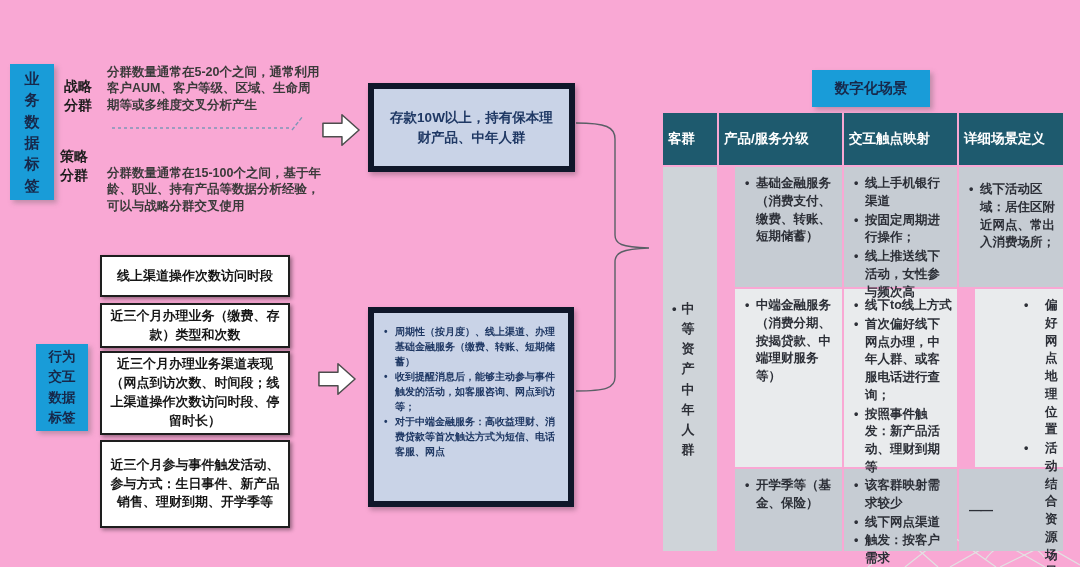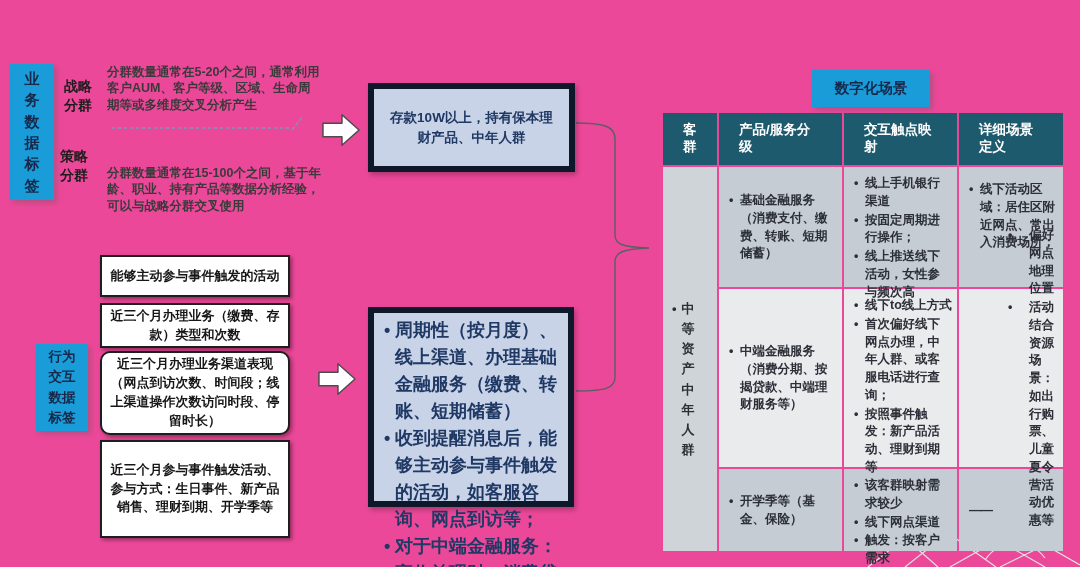--- a/index.html
+++ b/index.html
@@ -1,18 +1,18 @@
 <!DOCTYPE html>
 <html><head>
 <meta charset="utf-8">
 <style>
   * { margin:0; padding:0; box-sizing:border-box; }
   html,body { background:#fff; }
   body { font-family:"Liberation Sans","DejaVu Sans",sans-serif; }
-  #canvas { position:relative; width:1080px; height:567px; background:#ec4899; overflow:hidden; }
+  #canvas { position:relative; width:1080px; height:567px; background:#f9a8d4; overflow:hidden; }
 
   .abs { position:absolute; }
 
   
   .blue-tag {
     background:#199CD8; color:#17284A; font-weight:700;
     display:flex; align-items:center; justify-content:center;
     box-shadow:3px 3px 5px rgba(90,90,90,.35);
     text-align:center;
   }
@@ -32,59 +32,59 @@
   .d-tactic   { left:107px; top:137px; width:218px;margin-top:28px; }
 
   
   .bluebox {
     background:#C9D3E7; border:6px solid #0f172a; color:#1F3864; font-weight:700;
     box-shadow:2px 3px 5px rgba(0,0,0,.25);
   }
   .bluebox1 { left:368px; top:83px; width:207px; height:89px;
     display:flex; align-items:center; justify-content:center; text-align:center;
     font-size:13.5px; line-height:1.45; padding:0 14px; }
-  .bluebox2 { left:368px; top:307px; width:206px; height:200px; padding:4px 8px 8px 6px;
-    font-size:18px; line-height:1.5; }
+  .bluebox2 { left:368px; top:307px; width:206px; height:200px; padding:11px 8px 8px 6px;
+    font-size:10px; line-height:1.5; }
 
   .bullet { position:relative; padding-left:15px; }
   .bullet::before { content:"•"; position:absolute; left:4px; top:0; }
 
   
   .wbox {
     left:100px; width:190px; background:#fff; border:2.5px solid #1e1e1e;
     box-shadow:2px 2px 4px rgba(0,0,0,.4);
     display:flex; align-items:center; justify-content:center; text-align:center;
     font-size:13px; font-weight:700; color:#161616; line-height:1.45; padding:3px 7px;
   }
   .wboxA { top:255px; height:42px; }
   .wboxB { top:303px; height:45px; }
-  .wboxC { top:351px; height:84px;border-radius:10px; }
-  .wboxD { top:440px; height:98px; }
+  .wboxC { top:351px; height:84px; }
+  .wboxD { top:440px; height:88px; }
 
   .arrow-icon { width:38px; height:36px; }
   .arrow1 { left:322px; top:112px; }
   .arrow2 { left:318px; top:361px; }
 
   .title-box { left:812px; top:50px; width:118px; height:37px; font-size:14.5px;margin-top:20px; }
 
   
   .dtable {
     left:663px; top:113px; width:400px;
     display:grid;
     grid-template-columns:54px 123px 113px 104px;
     grid-template-rows:52px 120px 178px 82px;
     gap:2px;
   }
   .th { background:#1E5A6E; color:#fff; font-size:13.5px; font-weight:700;
-        display:flex; align-items:center; padding:4px 20px; line-height:1.25; }
+        display:flex; align-items:center; padding:4px 5px; line-height:1.25; }
   .td { font-size:12.5px; font-weight:700; color:#2c2f37; line-height:1.42; padding:8px 5px 6px 6px; }
   .bg-dark  { background:#C6CCD3; }
   .bg-light { background:#E9EBED; }
   .bg-col1  { background:#CFD4D9; }
-  .v-center { display:flex; flex-direction:column; justify-content:center; }
+  .v-center { display:flex; flex-direction:column; justify-content:flex-start;margin-left:16px; }
   .cell-group { grid-column:1; grid-row:2/5; padding-top:132px; display:flex; gap:5px; padding-left:9px; }
   .cell-group .dot { font-size:13px; font-weight:700; color:#2c2f37; line-height:1.55; }
   .cell-group .vstack { width:15px; font-size:13px; font-weight:700; color:#2c2f37; line-height:1.55; }
   .td .bullet { margin-bottom:1px; }
   .indent-wide { padding-left:27px; }
   .indent-wide::before { left:6px; }
   .dash-cell { display:flex; align-items:center; padding-left:10px; letter-spacing:-1px; }
 </style>
 </head>
 <body>
@@ -107,21 +107,21 @@
   <div class="abs blue-tag vlabel1">
     <div class="vstack">业务数据标签</div>
   </div>
 
   <div class="abs group-label g-strategy">战略分群</div>
   <div class="abs desc d-strategy">分群数量通常在5-20个之间，通常利用客户AUM、客户等级、区域、生命周期等或多维度交叉分析产生</div>
 
   <div class="abs group-label g-tactic">策略分群</div>
   <div class="abs desc d-tactic">分群数量通常在15-100个之间，基于年龄、职业、持有产品等数据分析经验，可以与战略分群交叉使用</div>
 
-  <div class="abs wbox wboxA">能够主动参与事件触发的活动</div>
+  <div class="abs wbox wboxA">线上渠道操作次数访问时段</div>
   <div class="abs wbox wboxB">近三个月办理业务（缴费、存款）类型和次数</div>
   <div class="abs wbox wboxC">近三个月办理业务渠道表现（网点到访次数、时间段；线上渠道操作次数访问时段、停留时长）</div>
   <div class="abs wbox wboxD">近三个月参与事件触发活动、参与方式：生日事件、新产品销售、理财到期、开学季等</div>
 
   <div class="abs blue-tag vlabel2">
     <div class="vstack">行为交互数据标签</div>
   </div>
 
   <div class="abs arrow1">
     <svg class="arrow-icon" viewBox="0 0 40 36">

